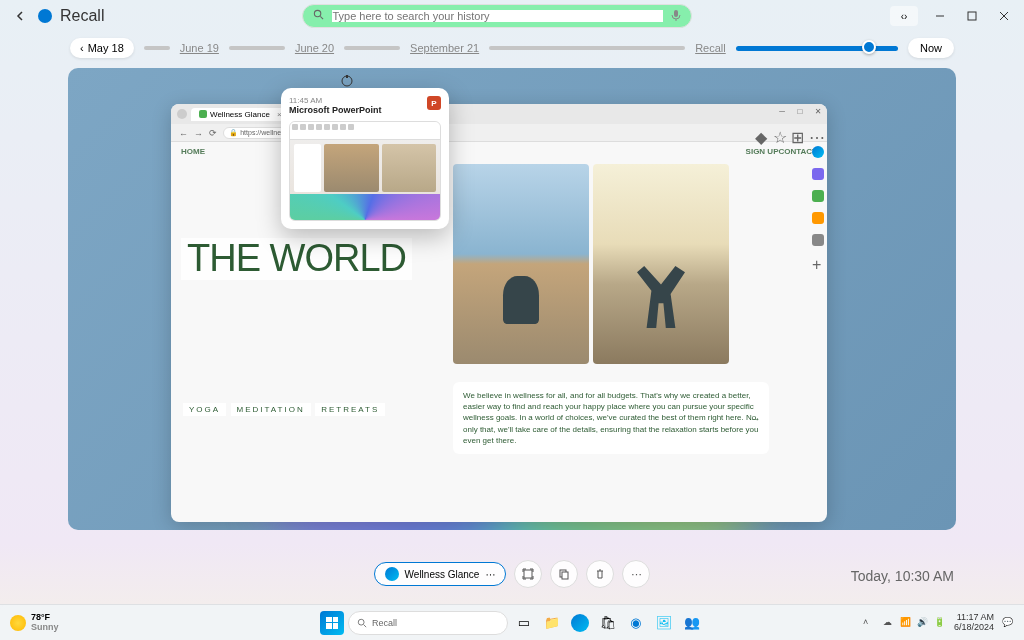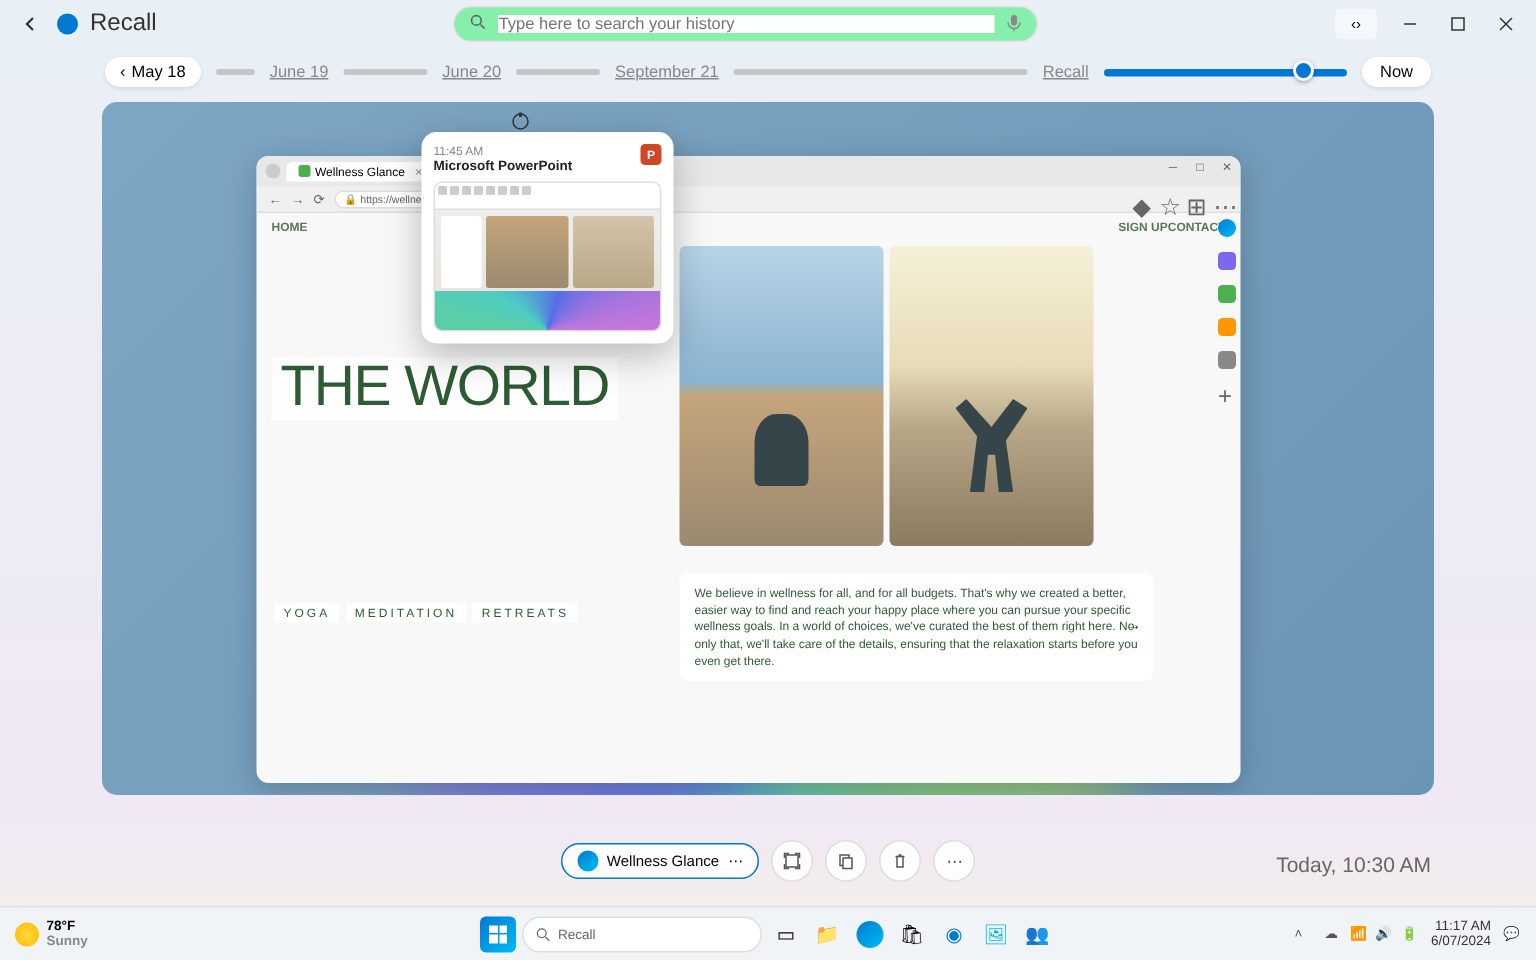--- a/index.html
+++ b/index.html
@@ -344,17 +344,17 @@
   <div class="tray">
     <span class="tray-i">˄</span>
     <div class="tray-icons">
       <span class="tray-i">☁</span>
       <span class="tray-i">📶</span>
       <span class="tray-i">🔊</span>
       <span class="tray-i">🔋</span>
     </div>
     <div class="datetime">
       <div>11:17 AM</div>
-      <div>6/07/2024</div>
+      <div>6/18/2024</div>
     </div>
     <span class="tray-i">💬</span>
   </div>
 </div>
 
 </body></html>

